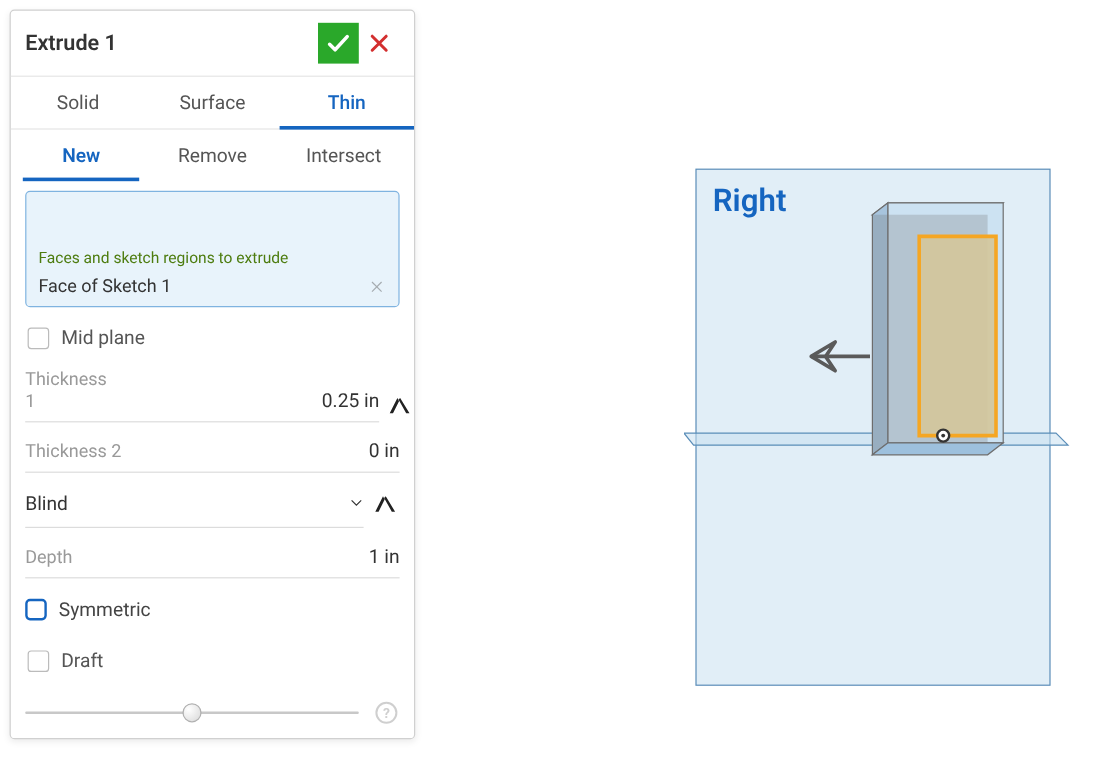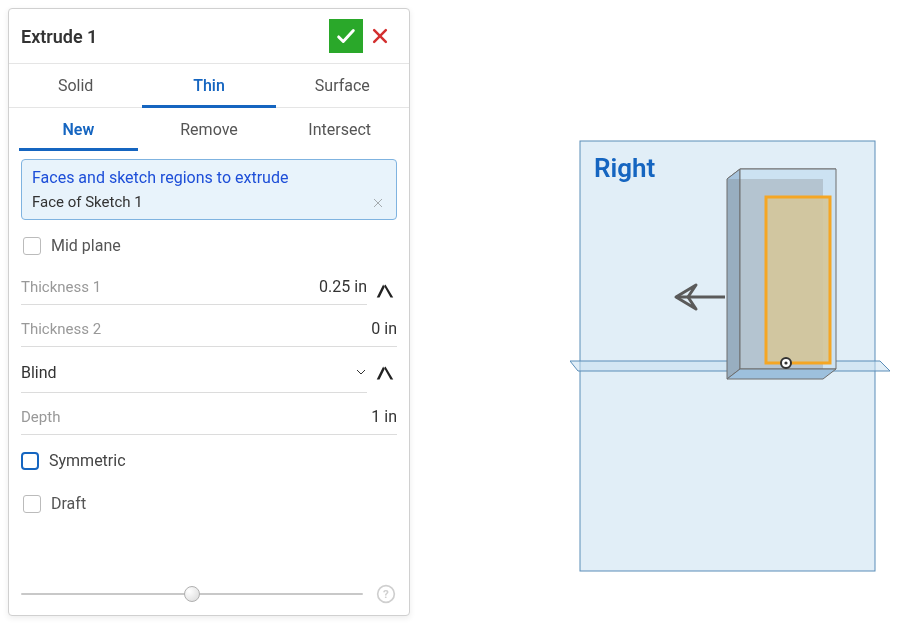--- a/index.html
+++ b/index.html
@@ -1,19 +1,19 @@
 <!DOCTYPE html>
 <html><head>
 <meta charset="utf-8">
 <style>
   * { box-sizing: border-box; margin: 0; padding: 0; font-family: -apple-system, BlinkMacSystemFont, "Segoe UI", Roboto, sans-serif; }
   body { width: 914px; height: 634px; background: #fff; position: relative; overflow: hidden; }
 
   .panel {
-    position: absolute; top: 8px; left: 8px; width: 402px; height: 608px;
+    position: absolute; top: 8px; left: 8px; width: 338px; height: 608px;
     background: #fff; border: 1px solid #d0d0d0; border-radius: 4px;
     box-shadow: 0 2px 6px rgba(0,0,0,0.08);
     display: flex; flex-direction: column;
   }
   .panel-header {
     display: flex; align-items: center; padding: 10px 12px 10px 12px;
     border-bottom: 1px solid #e5e5e5;
   }
   .panel-title { font-size: 18px; font-weight: 600; color: #333; flex: 1; }
   .btn-icon { width: 34px; height: 34px; display: flex; align-items: center; justify-content: center; cursor: pointer; }
@@ -44,21 +44,21 @@
   .tabs-secondary .tab.active::after {
     content:""; position:absolute; left:6px; right:6px; bottom:0; height:3px; background:#1565c0;
   }
 
   .panel-body { padding: 8px 12px 0 12px; flex:1; display:flex; flex-direction:column; gap:8px; }
 
   .selection-box {
     border: 1px solid #7fb3e0; background: #e8f3fb; border-radius: 4px;
     padding: 8px 10px; position: relative;
   }
-  .selection-label { font-size: 16px; color: #1d4ed8; margin-bottom: 6px; }
+  .selection-label { font-size: 13px; color: #4d7c0f; margin-bottom: 6px; margin-top: 40px; }
   .selection-value { font-size: 15px; color: #333; }
   .selection-clear {
     position:absolute; right:10px; bottom:8px; width:16px; height:16px;
     display:flex; align-items:center; justify-content:center; cursor:pointer;
     opacity:0.45;
   }
   .selection-clear svg { stroke:#555; }
 
   .check-row { display:flex; align-items:center; gap:10px; padding:8px 2px; }
   .checkbox {
@@ -130,22 +130,22 @@
     <div class="btn-icon btn-cancel">
       <svg width="20" height="20" viewBox="0 0 24 24" fill="none" stroke-width="3" stroke-linecap="round">
           <line x1="5" y1="5" x2="19" y2="19"></line>
           <line x1="19" y1="5" x2="5" y2="19"></line>
         </svg>
     </div>
   </div>
 
   <div class="tabs-primary">
     <div class="tab">Solid</div>
+    <div class="tab">Surface</div>
     <div class="tab active">Thin</div>
-    <div class="tab">Surface</div>
   </div>
 
   <div class="tabs-secondary">
     <div class="tab active">New</div>
     <div class="tab">Remove</div>
     <div class="tab">Intersect</div>
   </div>
 
   <div class="panel-body">
 

